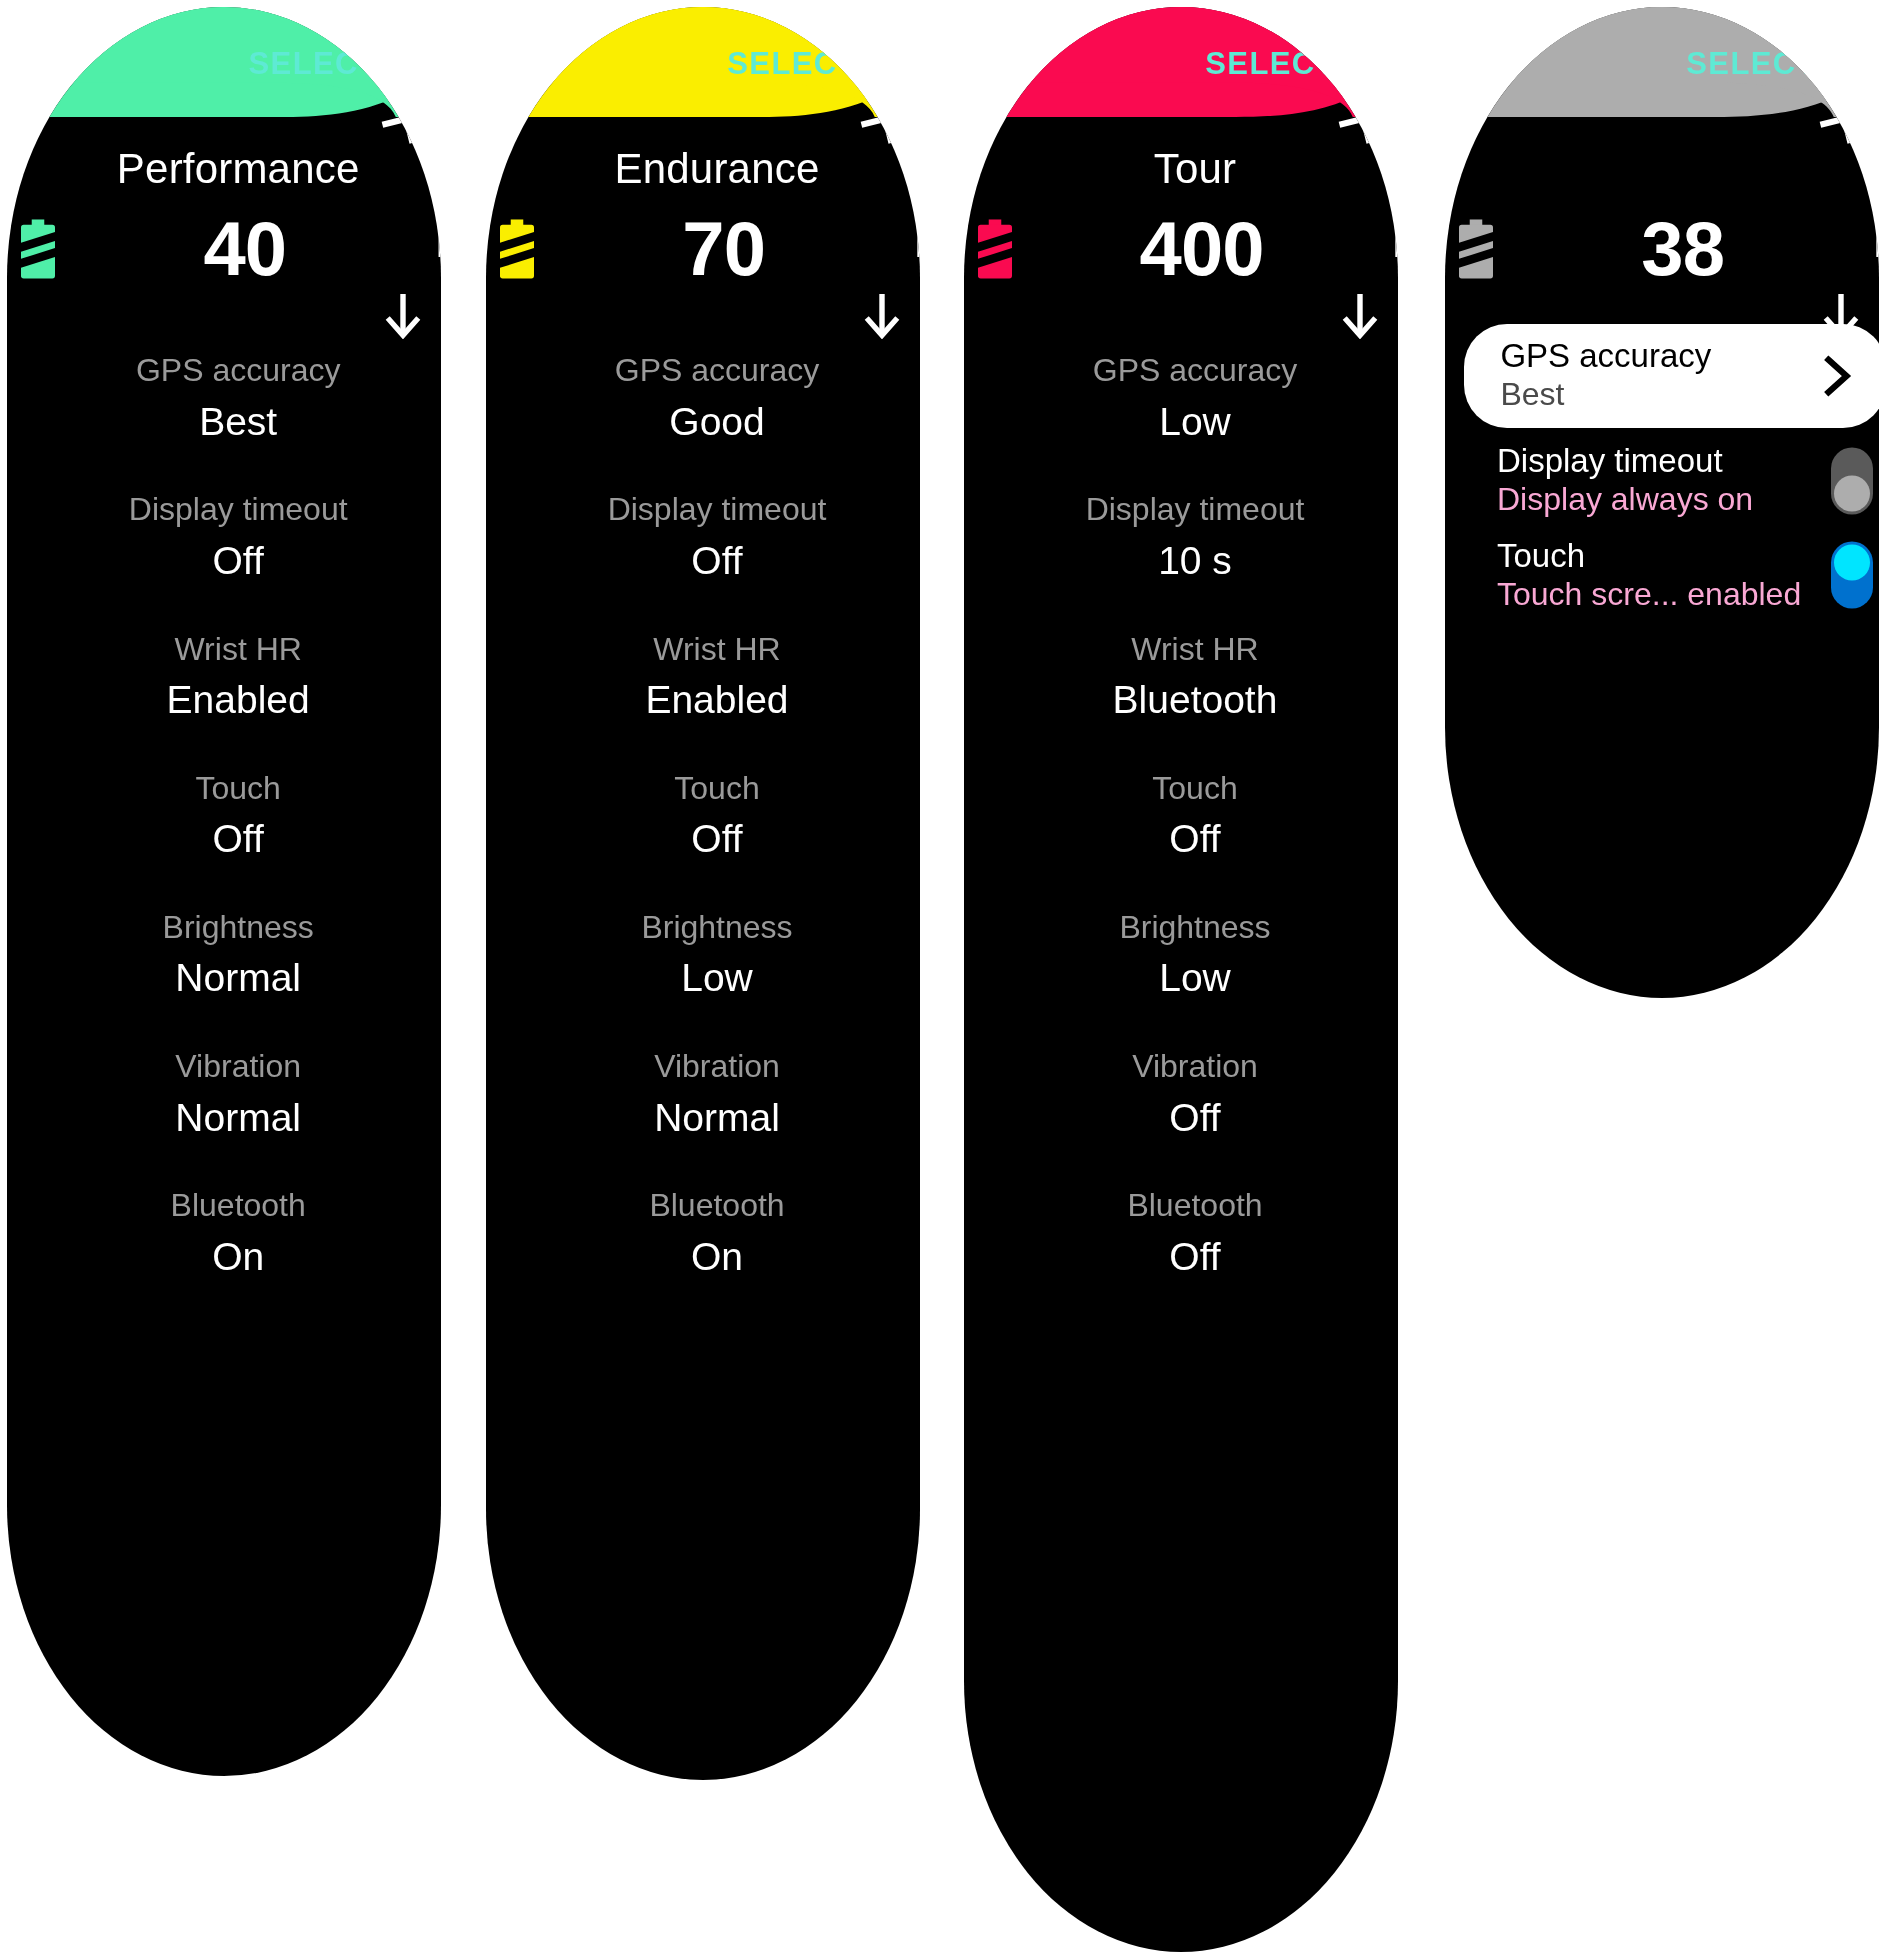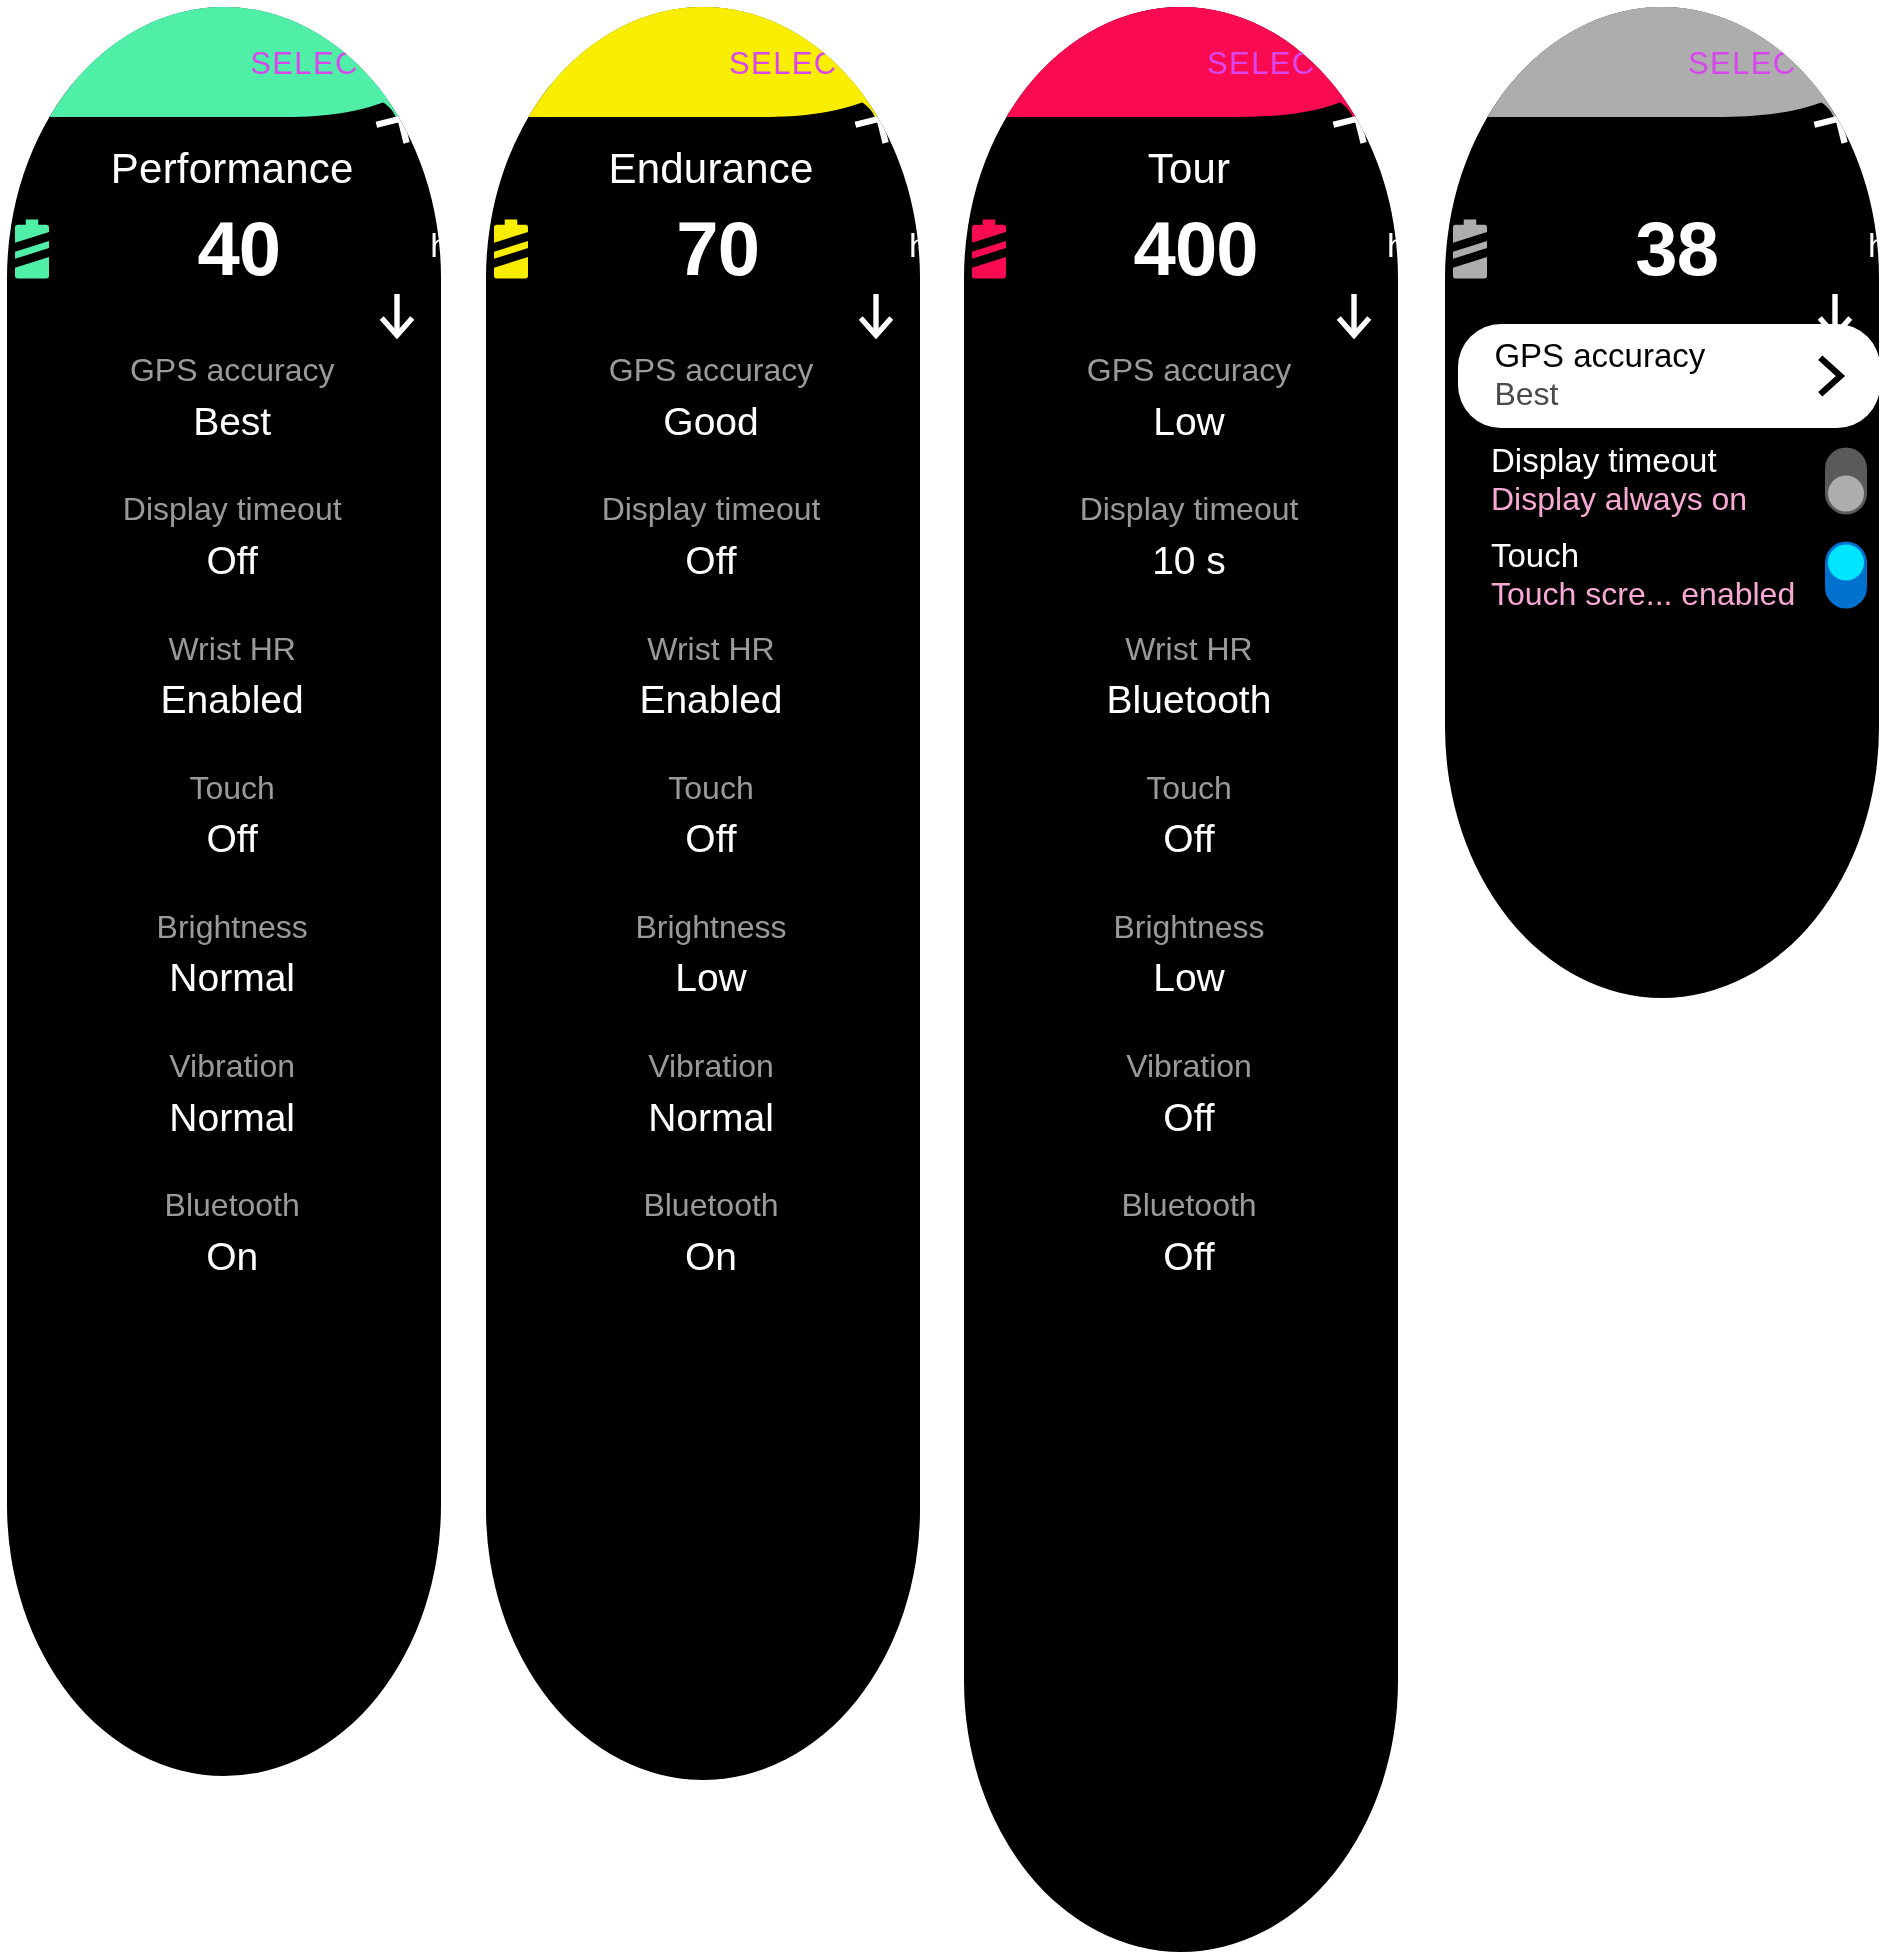--- a/index.html
+++ b/index.html
@@ -31,27 +31,27 @@
     position:absolute;left:0;top:0;width:100%;height:110px;
     overflow:hidden;
   }
   .header-fill{
     position:absolute;left:0;top:0;width:100%;height:110px;
   }
   .header-fill svg{display:block;width:100%;height:110px;}
   .select-label{
     position:absolute;right:62px;top:57px;
     transform:translateY(-50%);
-    font-size:31px;font-weight:normal;letter-spacing:1.4px;
-    color:#d946ef;
+    font-size:31px;font-weight:bold;letter-spacing:1.4px;
+    color:#5eead4;
     font-family:"Liberation Sans", sans-serif;
   }
 
   
-  .body{position:absolute;left:8px;top:0;width:100%;height:100%;}
+  .body{position:absolute;left:14px;top:0;width:100%;height:100%;}
 
   .title{
     position:absolute;left:0;right:0;top:138px;
     text-align:center;color:#ffffff;
     font-size:42px;font-weight:400;letter-spacing:0.2px;
   }
 
   .battery-row{
     position:absolute;left:0;right:0;top:206px;
     display:flex;align-items:center;justify-content:space-between;gap:14.5px;

